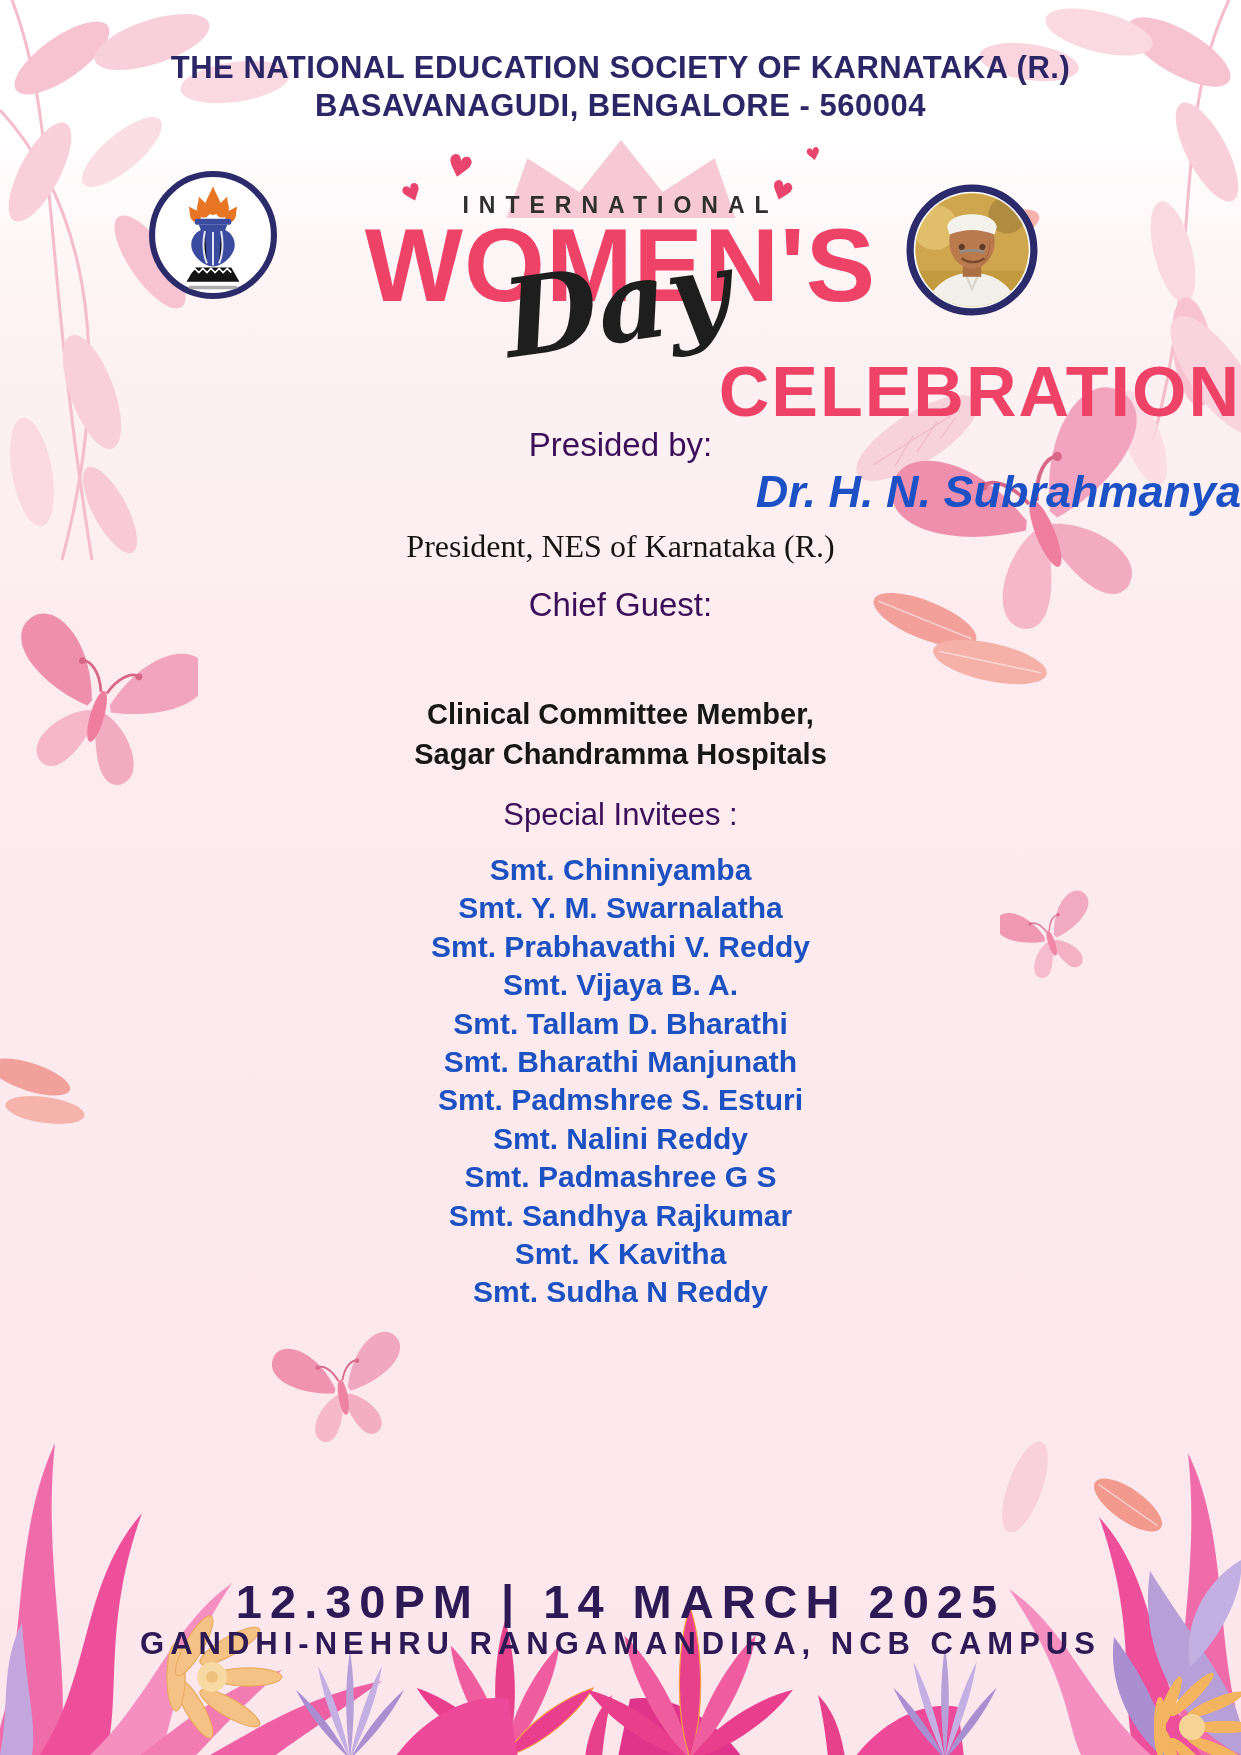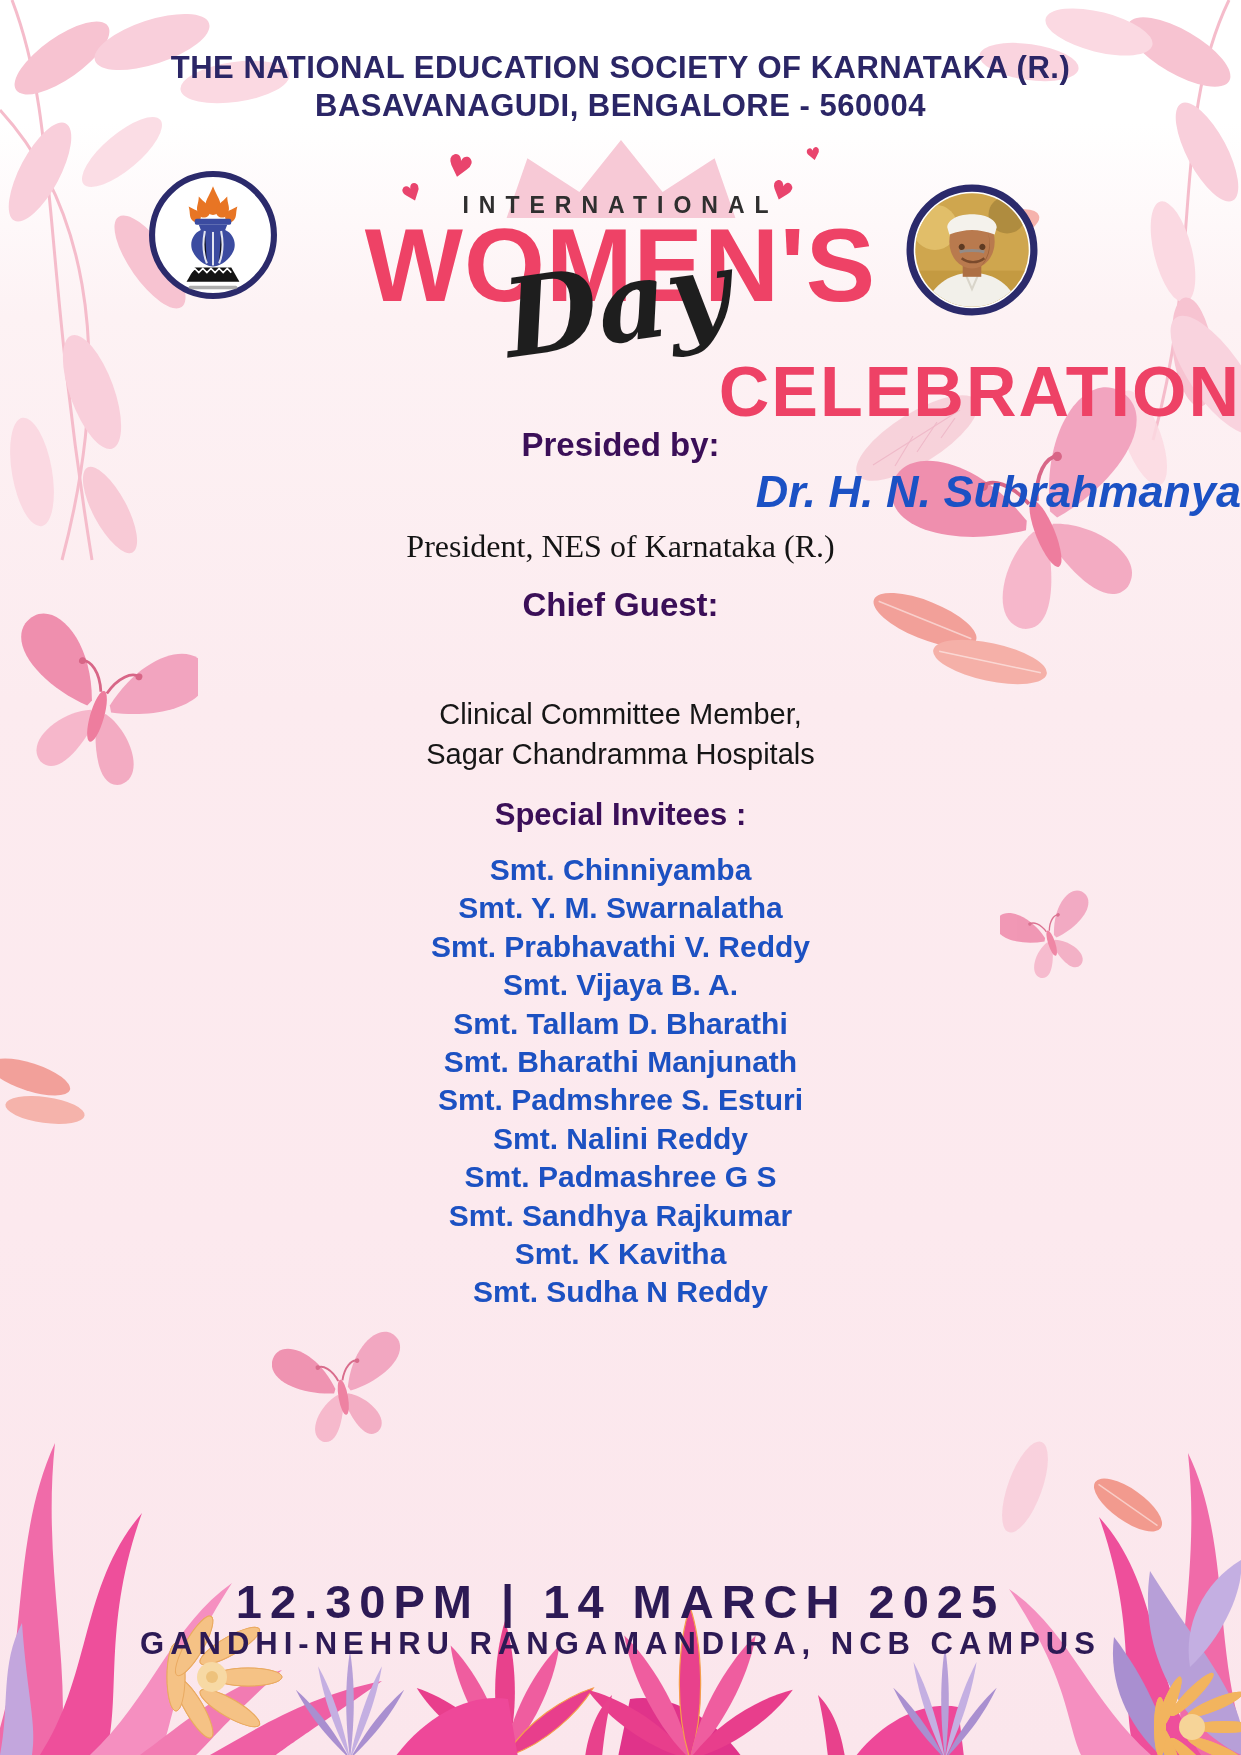--- a/index.html
+++ b/index.html
@@ -21,29 +21,29 @@
   .hdr2{top:88px;font-size:31px;}
   .kicker{top:192px;font-size:23px;letter-spacing:10px;color:#2f2f2f;font-weight:600;}
   .women{top:213px;font-size:104px;font-weight:800;color:#ee4266;letter-spacing:1px;line-height:1;z-index:3;}
   .day{
     top:250px;left:50%;z-index:4;
     transform:translateX(-52%) rotate(-8deg);
     font-family:"DejaVu Serif", serif;font-style:italic;font-weight:bold;
     font-size:108px;color:#1e1e1e;line-height:1;
   }
   .celebration{top:352px;font-size:70px;font-weight:800;color:#ee4266;letter-spacing:2px;z-index:3;text-align:right;}
-  .sect-label{font-size:33px;font-weight:700;color:#3b0f58;}
+  .sect-label{font-size:33px;font-weight:400;color:#3b0f58;}
   .presided-label{top:426px;}
   .chief-label{top:586px;}
   .invitees-label{top:797px;font-size:31px;}
   .doctor{font-size:45px;font-weight:bold;font-style:italic;color:#1b51c4;text-align:right;}
   .doctor1{top:466px;}
   .doctor2{top:627px;}
   .role-serif{top:528px;font-size:32px;font-family:"Liberation Serif", serif;color:#141414;}
-  .role-sans{font-size:29px;font-weight:400;color:#161616;}
+  .role-sans{font-size:29px;font-weight:700;color:#161616;}
   .role2a{top:698px;}
   .role2b{top:738px;}
   .names{top:851px;display:flex;flex-direction:column;gap:0;z-index:2;}
   .names span{display:block;font-size:30px;font-weight:bold;color:#1c51c2;line-height:38.4px;}
   .datetime{top:1574px;font-size:47px;font-weight:800;color:#2d1a55;letter-spacing:8px;z-index:10;}
   .venue{top:1626px;font-size:31px;font-weight:800;color:#2d1a55;letter-spacing:6px;z-index:10;}
 
   .heart{
     position:absolute;color:#e9446d;line-height:1;z-index:2;
     font-family:"DejaVu Sans", sans-serif;

